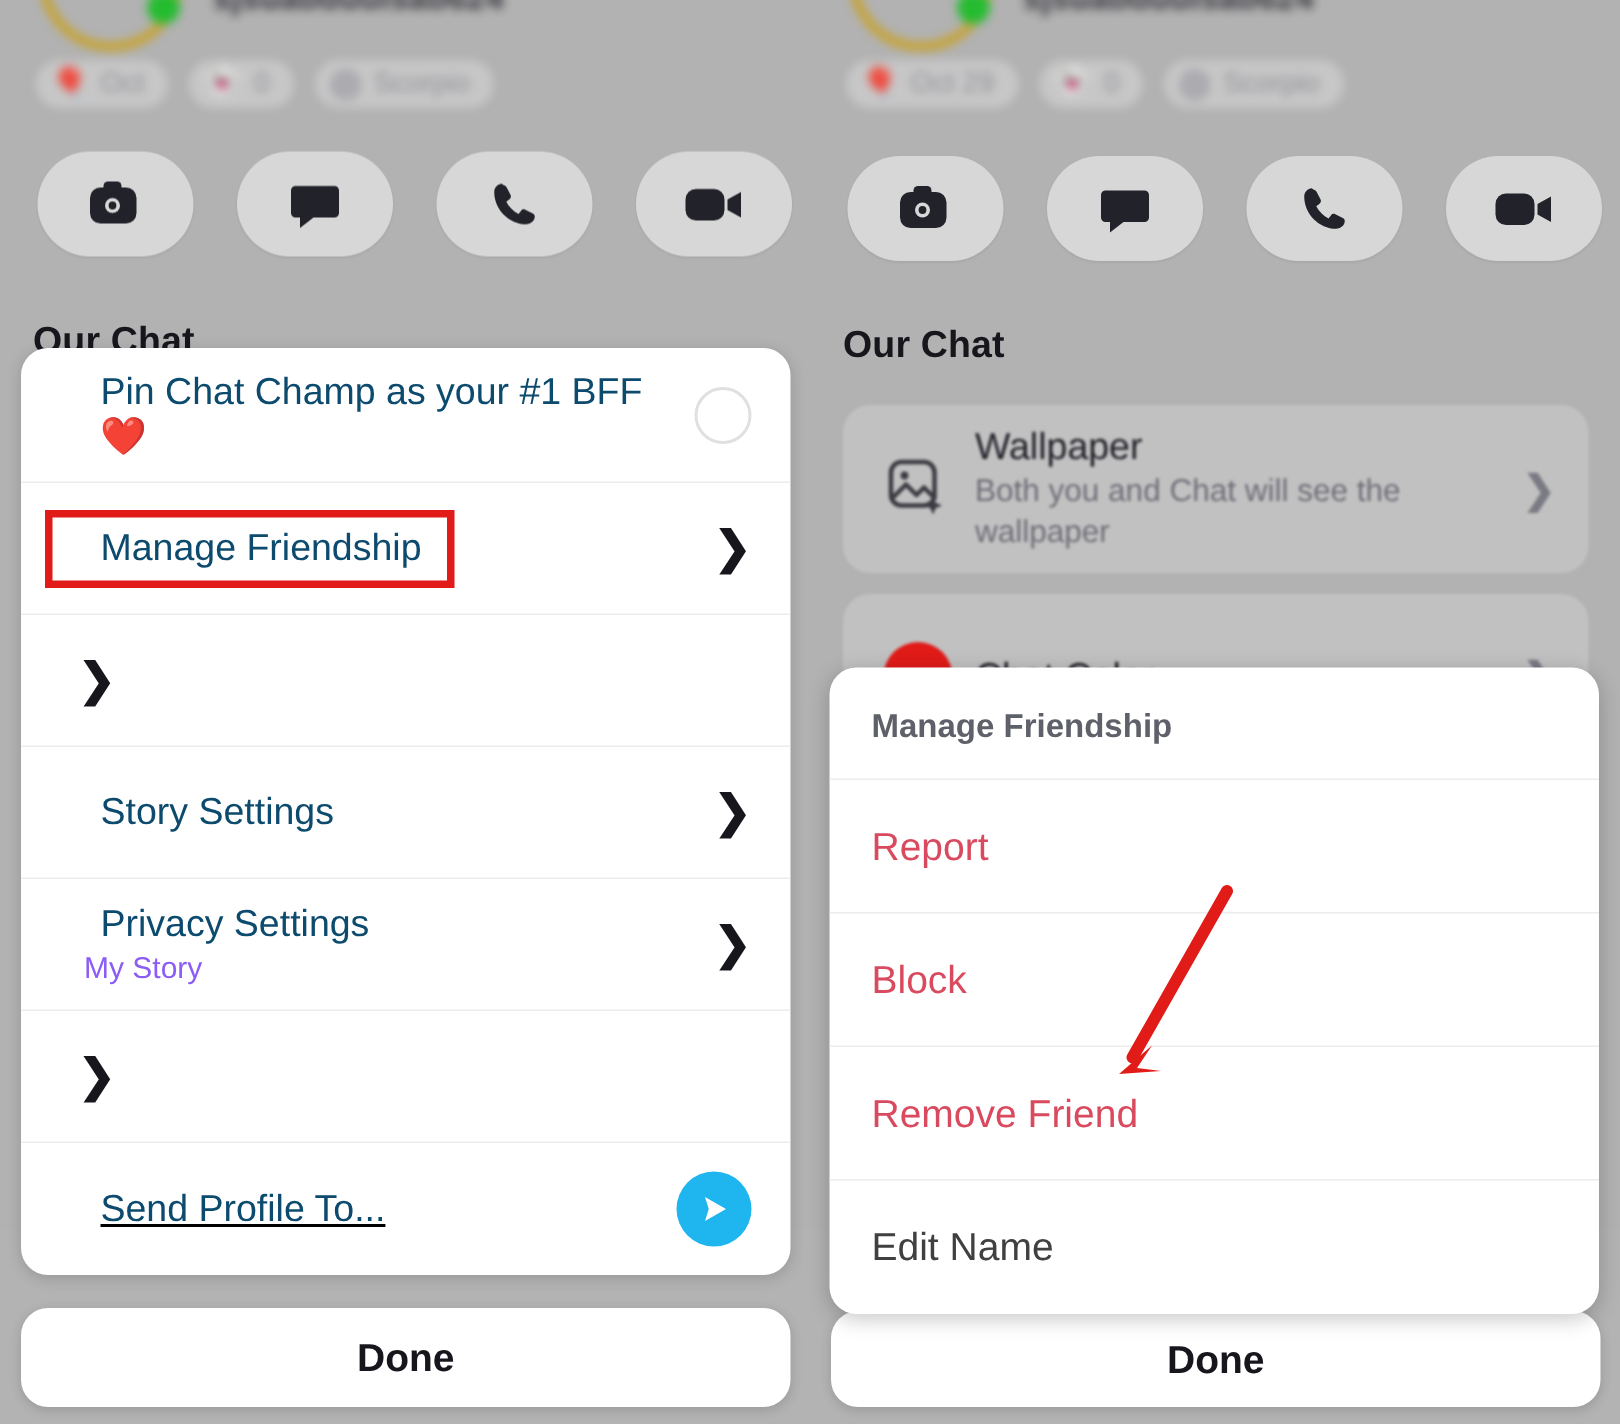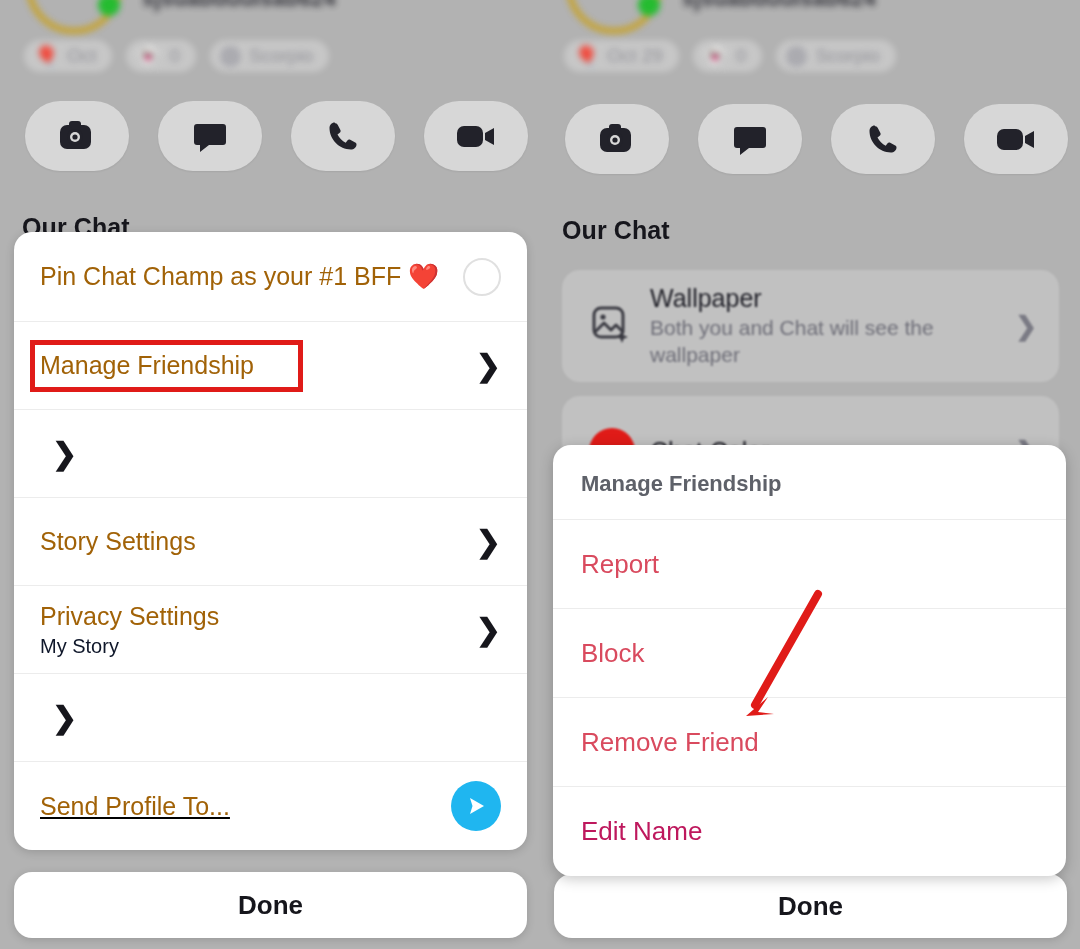--- a/index.html
+++ b/index.html
@@ -123,26 +123,28 @@
     align-items: center;
     padding: 0 26px;
     min-height: 88px;
     box-sizing: border-box;
     border-bottom: 1px solid #ececec;
   }
   .menu-row:last-child { border-bottom: none; text-decoration: underline; }
   .menu-row .labels { flex: 1; }
   .menu-row .main-label {
     font-size: 25px;
-    color: #a16207;
+    color: #0c4a6e;
+    margin-left: 27px;
   }
   .menu-row .sub-label {
     font-size: 20px;
-    color: #0f172a;
+    color: #8b5cf6;
     margin-top: 4px;
+    margin-left: 16px;
   }
   .chevron {
     color: #16161c;
     font-size: 30px;
     font-weight: bold;
     line-height: 1;
     margin-left: 12px;
   }
   .radio-circle {
     width: 38px; height: 38px;
@@ -238,21 +240,21 @@
     display: flex;
     align-items: center;
     padding: 0 28px;
     height: 89px;
     font-size: 26px;
     border-bottom: 1px solid #ececec;
     box-sizing: border-box;
   }
   .sheet-row:last-child { border-bottom: none; }
   .sheet-row.danger { color: #d94a5e; }
-  .sheet-row.neutral { color: #be185d; }
+  .sheet-row.neutral { color: #404040; }
 
   
   .arrow-layer {
     position: absolute;
     left: 0; top: 0;
     width: 1080px; height: 949px;
     pointer-events: none;
   }
 </style>
 </head>

